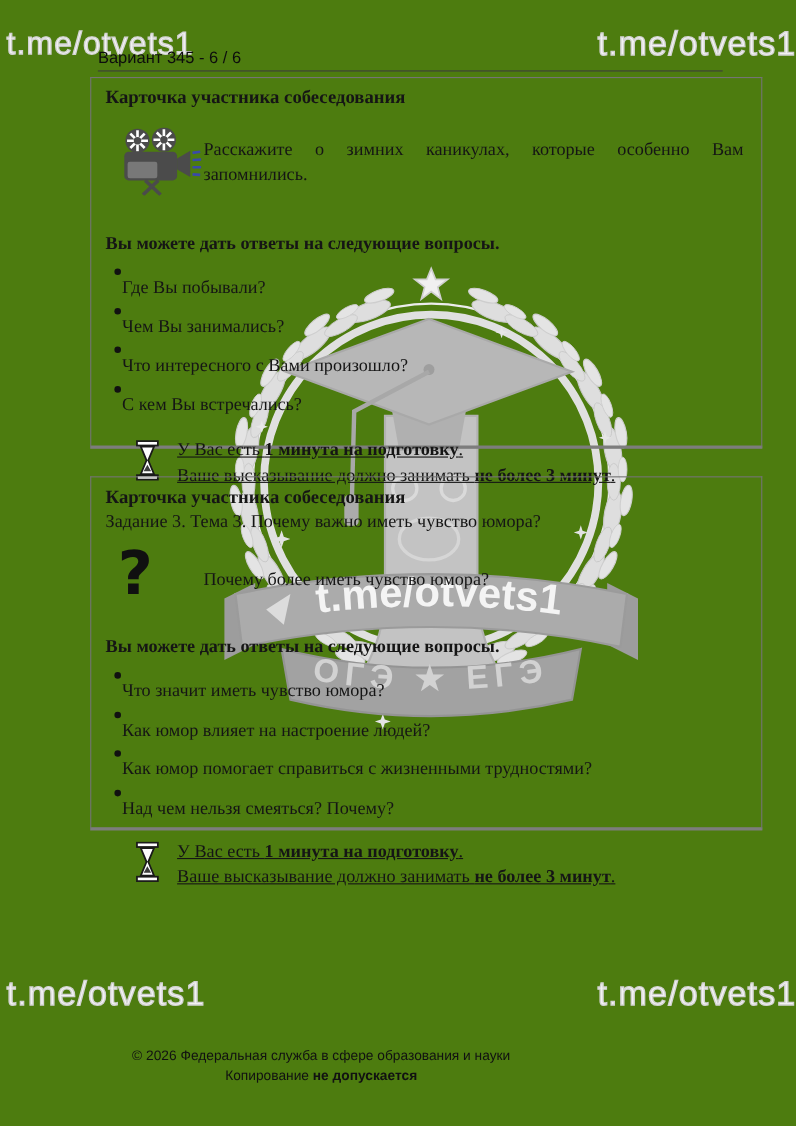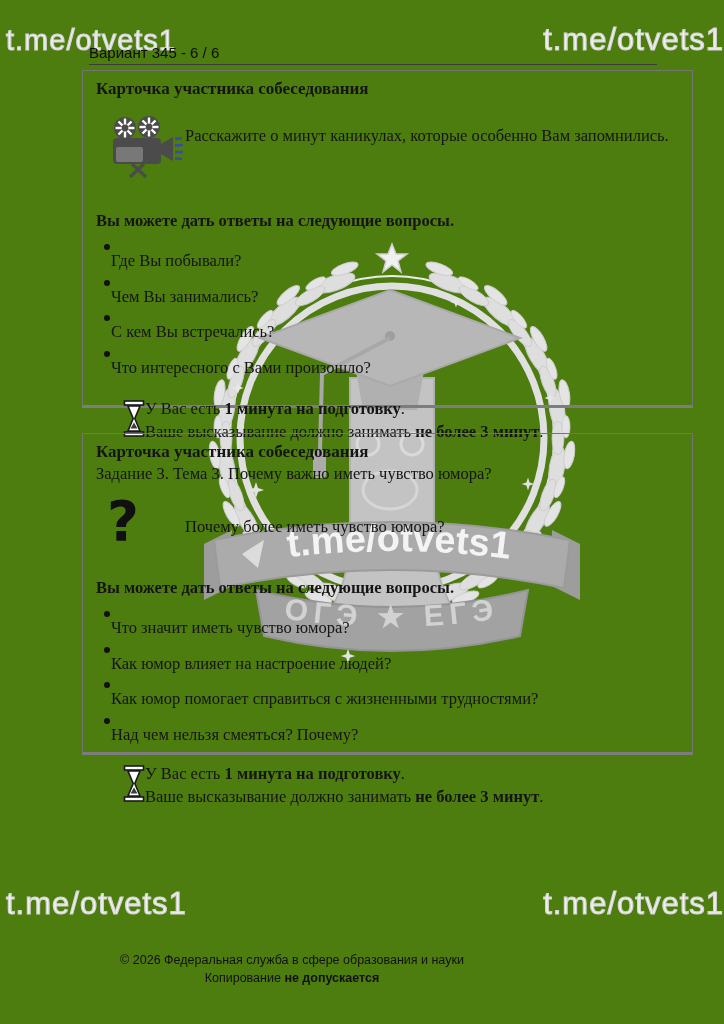--- a/index.html
+++ b/index.html
@@ -50,21 +50,21 @@
   .mt-card1-heading { margin-top:26px; }
   .mt-card2-heading { margin-top:28px; }
   .q-list { list-style:none; margin-top:4px; }
   .q-list li { display:flex; line-height:21.5px;flex-direction:column; }
   .q-bullet { width:6px; height:6px; border-radius:50%; background:#111; margin:8px 0 0 9px; flex:0 0 6px; }
   .q-text { margin-left:16px; }
   .timer-row { display:flex; margin-left:28px; }
   .mt-card1-timer { margin-top:20px; }
   .mt-card2-timer { margin-top:18px; }
   .timer-icon { flex:0 0 22px; padding-top:2px; }
-  .timer-text { line-height:22.5px; }
+  .timer-text { margin-left:16px; line-height:22.5px;text-decoration:underline; }
   .b { font-weight:bold; }
   
   .footer {
     position:absolute; left:0; top:951px; width:584px; text-align:center; z-index:2;
     font-family:"Liberation Sans", sans-serif; font-size:12.5px; line-height:18px; color:#111;
   }
 </style>
 </head>
 <body>
 
@@ -177,40 +177,40 @@
               <line x1="70" y1="29.5" x2="78" y2="29"></line>
             <line x1="70" y1="36" x2="78" y2="36"></line>
               <line x1="70" y1="42.5" x2="77" y2="43"></line>
           </g>
           <g stroke="#4b4b4b" stroke-width="3.2">
             <line x1="27" y1="48" x2="41" y2="61"></line>
               <line x1="39" y1="48" x2="25" y2="61"></line>
           </g>
         </svg>
       </div>
-      <div class="prompt">Расскажите о минут каникулах, которые особенно Вам запомнились.</div>
+      <div class="prompt">Расскажите о зимних каникулах, которые особенно Вам запомнились.</div>
     </div>
 
     <div class="q-heading mt-card1-heading">Вы можете дать ответы на следующие вопросы.</div>
     <ul class="q-list">
       <li>
           <span class="q-bullet"></span>
           <span class="q-text">Где Вы побывали?</span>
         </li>
       <li>
           <span class="q-bullet"></span>
           <span class="q-text">Чем Вы занимались?</span>
         </li>
       <li>
           <span class="q-bullet"></span>
+          <span class="q-text">Что интересного с Вами произошло?</span>
+        </li>
+      <li>
+          <span class="q-bullet"></span>
           <span class="q-text">С кем Вы встречались?</span>
-        </li>
-      <li>
-          <span class="q-bullet"></span>
-          <span class="q-text">Что интересного с Вами произошло?</span>
         </li>
     </ul>
 
     <div class="timer-row mt-card1-timer">
       <div class="timer-icon">
         <svg width="22" height="38" viewBox="0 0 22 38">
           <rect x="1.5" y="1" width="19" height="4" fill="#fdfdfd" stroke="#1a1a1a" stroke-width="1.6"></rect>
           <path d="M5,6 L17,6 L11.8,18.5 L17,31 L5,31 L10.2,18.5 Z" fill="#fdfdfd" stroke="#1a1a1a" stroke-width="1.6"></path>
           <polygon points="7.6,28.5 14.4,28.5 11,22.5" fill="#3c3c3c"></polygon>
           <rect x="1.5" y="32" width="19" height="4" fill="#fdfdfd" stroke="#1a1a1a" stroke-width="1.6"></rect>

